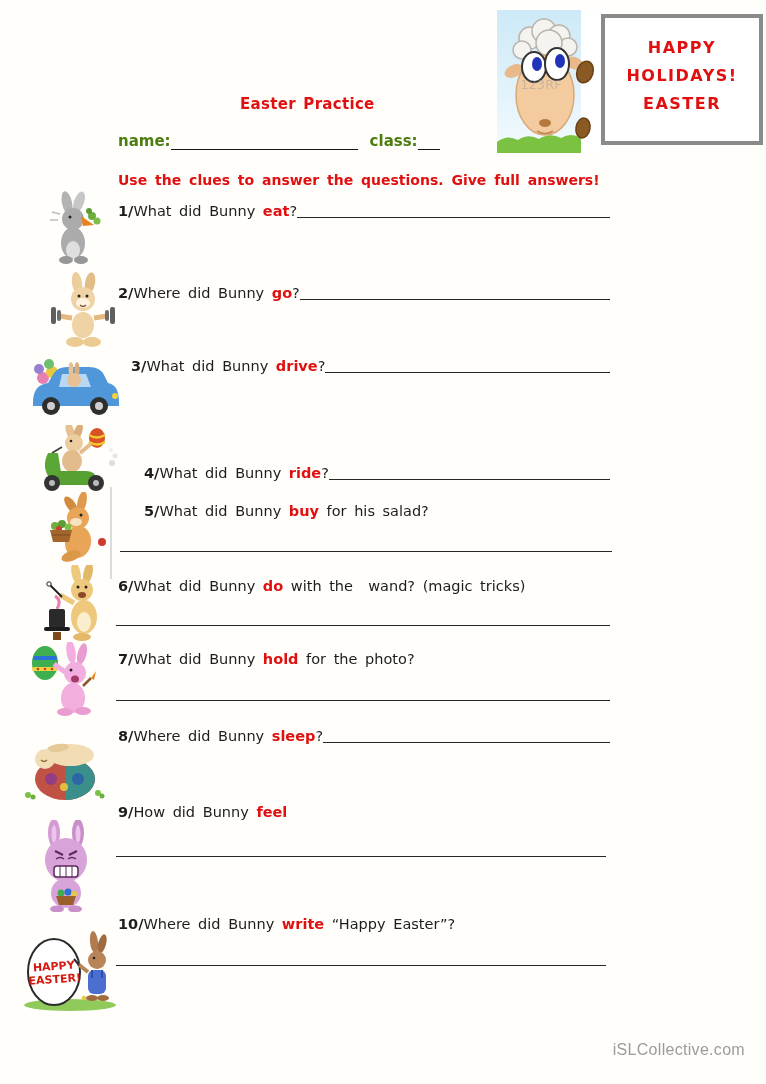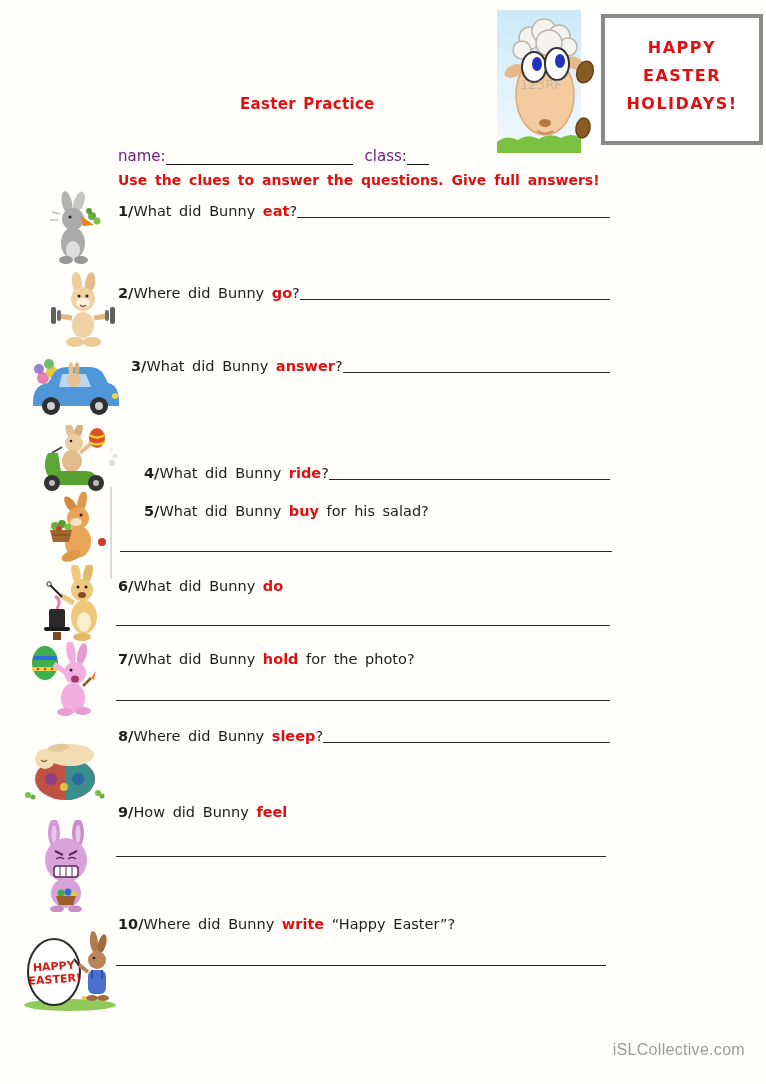--- a/index.html
+++ b/index.html
@@ -8,23 +8,22 @@
     background:#fffefb;
     font-family:"DejaVu Sans",sans-serif;
     color:var(--ink,#222);
   }
   .abs{position:absolute}
   .title{
     font-size:15px;font-weight:bold;color:var(--accent-red,#e01010);
     letter-spacing:.3px;word-spacing:2px;
   }
   .namerow{
-    display:flex;align-items:flex-end;font-weight:normal;font-size:15px;color:#701a75;
+    display:flex;align-items:flex-end;font-weight:bold;font-size:15px;color:#4d7c0f;
     word-spacing:1px;
-    margin-top:15px;
   }
   .nline{display:inline-block;border-bottom:1.8px solid #151515;height:15px}
   .instructions{
     font-size:14px;font-weight:bold;color:var(--accent-red,#e01010);
     word-spacing:3px;white-space:pre;text-align:center;
   }
   .q{
     position:absolute;display:flex;align-items:flex-end;
     font-size:14.5px;color:#1d1d1d;white-space:pre;word-spacing:3px;line-height:17px;
   }
@@ -94,47 +93,47 @@
   <ellipse cx="48" cy="113" rx="6" ry="4" fill="#b5793f"></ellipse>
   <path d="M40 121 q8 5 16 0" stroke="#c08a50" fill="none" stroke-width="1.5"></path>
 
   <ellipse cx="88" cy="62" rx="8" ry="11" fill="#8a5a24" stroke="#6a4015" stroke-width="1.5" transform="rotate(18 88 62)"></ellipse>
   <ellipse cx="86" cy="118" rx="7" ry="10" fill="#8a5a24" stroke="#6a4015" stroke-width="1.5" transform="rotate(10 86 118)"></ellipse>
   <text x="44" y="79" text-anchor="middle" font-size="13" fill="#9a9a9a" opacity="0.45">123RF</text>
 </svg>
 
 <div class="abs sign" style="left:601px;top:14px;width:154px;height:107px">
   <div>HAPPY</div>
+  <div>HOLIDAYS!</div>
   <div>EASTER</div>
-  <div>HOLIDAYS!</div>
 </div>
 
 <div class="q" style="left:118px;top:203px;width:492px">
   <span class="qnum">1/</span><span>What did Bunny </span><span class="kw">eat</span><span>?</span><span class="fill"></span>
 </div>
 
 <div class="q" style="left:118px;top:285px;width:492px">
   <span class="qnum">2/</span><span>Where did Bunny </span><span class="kw">go</span><span>?</span><span class="fill"></span>
 </div>
 
 <div class="q" style="left:131px;top:358px;width:479px">
-  <span class="qnum">3/</span><span>What did Bunny </span><span class="kw">answer</span><span>?</span><span class="fill"></span>
+  <span class="qnum">3/</span><span>What did Bunny </span><span class="kw">drive</span><span>?</span><span class="fill"></span>
 </div>
 
 <div class="q" style="left:144px;top:465px;width:466px">
   <span class="qnum">4/</span><span>What did Bunny </span><span class="kw">ride</span><span>?</span><span class="fill"></span>
 </div>
 
 <div class="q" style="left:144px;top:503px">
   <span class="qnum">5/</span><span>What did Bunny </span><span class="kw">buy</span><span> for his salad?</span>
 </div>
 <div class="aline" style="left:120px;top:551px;width:492px"></div>
 
 <div class="q" style="left:118px;top:578px">
-  <span class="qnum">6/</span><span>What did Bunny </span><span class="kw">do</span>
+  <span class="qnum">6/</span><span>What did Bunny </span><span class="kw">do</span><span> with the  wand? (magic tricks)</span>
 </div>
 <div class="aline" style="left:116px;top:625px;width:494px"></div>
 
 <div class="q" style="left:118px;top:651px">
   <span class="qnum">7/</span><span>What did Bunny </span><span class="kw">hold</span><span> for the photo?</span>
 </div>
 <div class="aline" style="left:116px;top:700px;width:494px"></div>
 
 <div class="q" style="left:118px;top:728px;width:492px">
   <span class="qnum">8/</span><span>Where did Bunny </span><span class="kw">sleep</span><span>?</span><span class="fill"></span>

